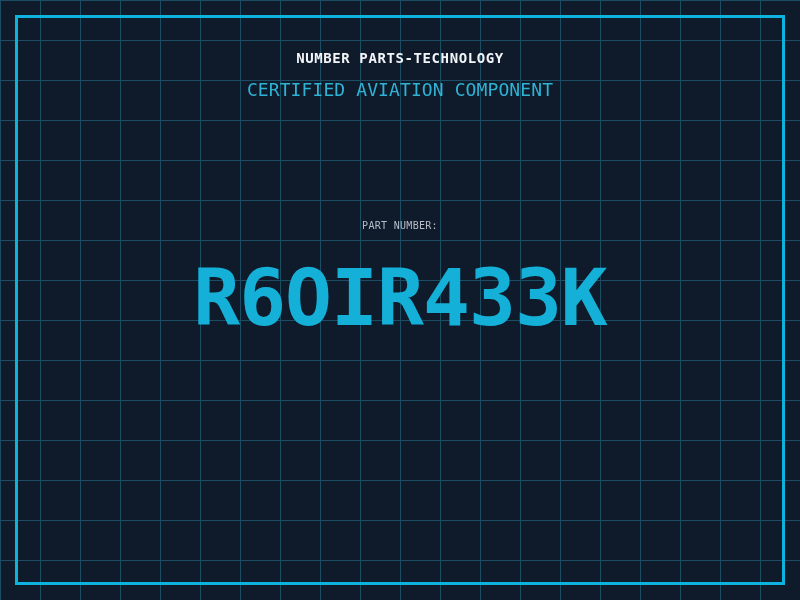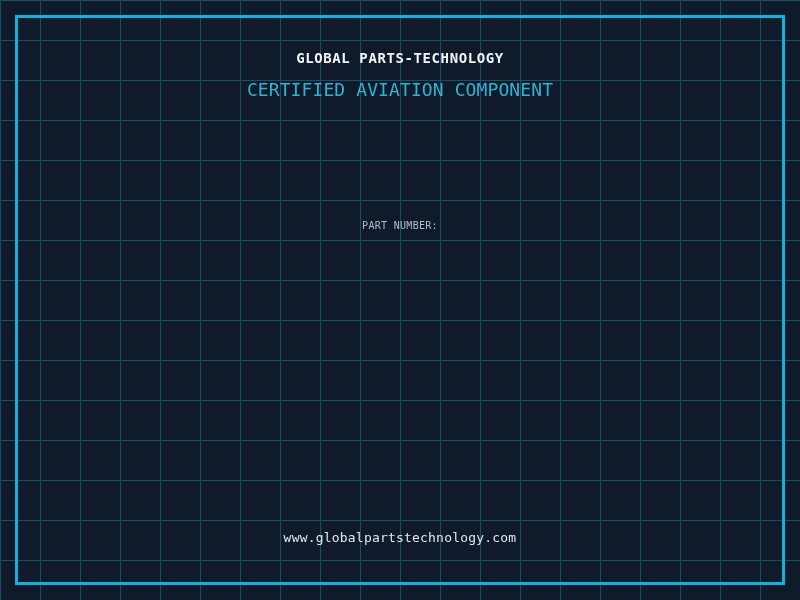--- a/index.html
+++ b/index.html
@@ -61,21 +61,21 @@
     letter-spacing: 0.2px;
     color: #e3e7ed;
   }
 </style>
 </head>
 <body>
 
 <div class="stage">
   <div class="border-frame"></div>
 
-  <div class="txt company-title">GLOBAL PARTS-TECHNOLOGY</div>
+  <div class="txt company-title">NUMBER PARTS-TECHNOLOGY</div>
 
   <div class="txt cert-subtitle">CERTIFIED AVIATION COMPONENT</div>
 
   <div class="txt part-label">PART NUMBER:</div>
 
+  <div class="txt part-number">R6OIR433K</div>
 
-  <div class="txt footer-url">www.globalpartstechnology.com</div>
 </div>
 
 </body></html>

